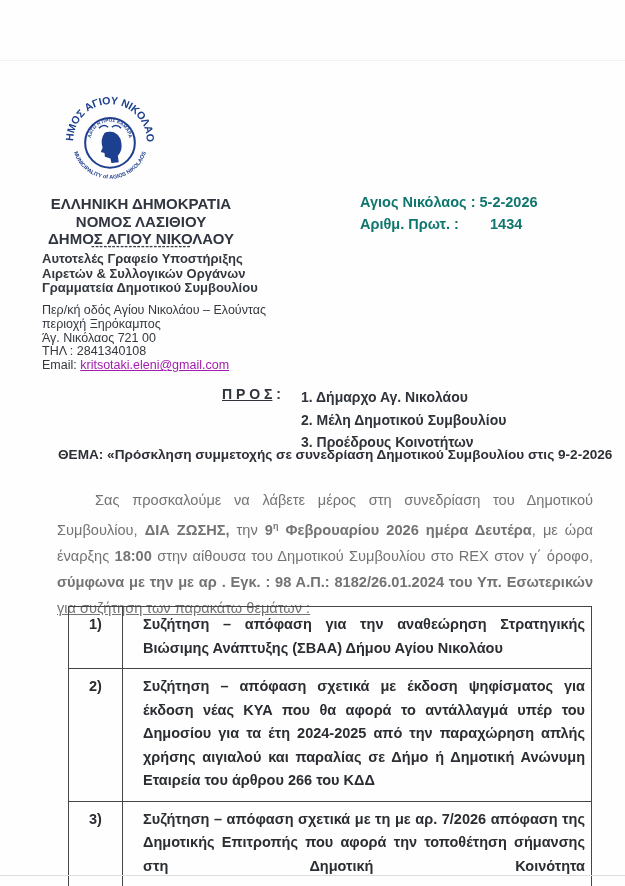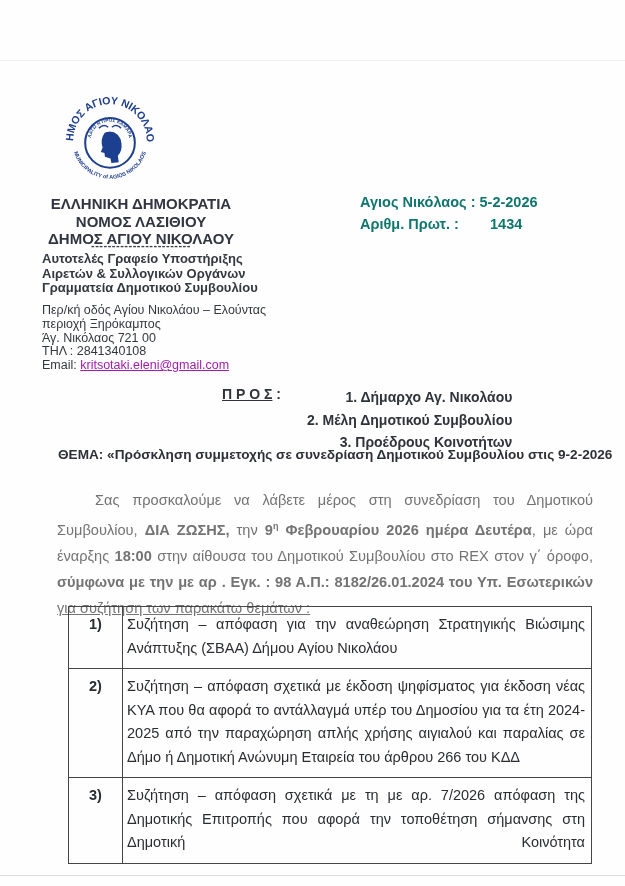--- a/index.html
+++ b/index.html
@@ -25,45 +25,45 @@
                 font-weight:normal; font-size:12.5px; line-height:13.8px; color:#33383f; }
   .email-row { white-space:nowrap; }
   .email-link { color:#a21caf; text-decoration:underline; cursor:pointer; }
 
   
   .meta-block { position:absolute; left:360px; top:191px; width:230px;
                 font-weight:bold; font-size:14.5px; line-height:22px; color:#0f766e; }
   .meta-proto-label { display:inline-block; width:126px; }
 
   
-  .pros { position:absolute; left:222px; top:386px; width:380px; display:flex; gap:26px;
+  .pros { position:absolute; left:222px; top:386px; width:380px; display:flex; gap:20px;
           font-weight:bold; font-size:14px; color:#2f333a; }
   .pros-label { white-space:nowrap; }
   .pros-label .ul { text-decoration:underline; }
-  .pros-list { line-height:22.5px;text-align:right; }
+  .pros-list { line-height:22.5px; }
 
   
   .subject { position:absolute; left:58px; top:447px; width:545px; font-weight:bold;
              font-size:13.6px; white-space:nowrap; color:#2d3036; }
 
   
   .body-par { position:absolute; left:57px; top:487px; width:536px;
               font-size:14.6px; line-height:26px; text-align:justify;
               text-indent:38px; color:#737373; }
   .b { font-weight:bold; }
   .u { text-decoration:underline; }
   sup { font-size:9px; }
 
   
   .agenda { position:absolute; left:68px; top:606px; width:524px;
             border-collapse:collapse; table-layout:fixed; }
   .agenda td { border:1px solid #454545; vertical-align:top;
                font-size:14.5px; line-height:23.5px; color:#2a2d31; }
   .agenda td.num { width:54px; text-align:center; font-weight:bold; padding-top:6px; }
-  .agenda td.txt { padding:6px 6px 8px 4px; text-align:justify; }
+  .agenda td.txt { padding:6px 6px 8px 20px; text-align:justify;font-weight:bold; }
   .agenda td.txt.cont { text-align-last:justify; }
 
   
   .seal-navy { fill:#1d3f8f; }
   .seal-stroke { stroke:#1d3f8f; fill:none; }
   .seal-text { fill:#1d3f8f; font-family:"Liberation Sans","DejaVu Sans",sans-serif; font-weight:bold; }
 </style>
 </head>
 <body>
 

